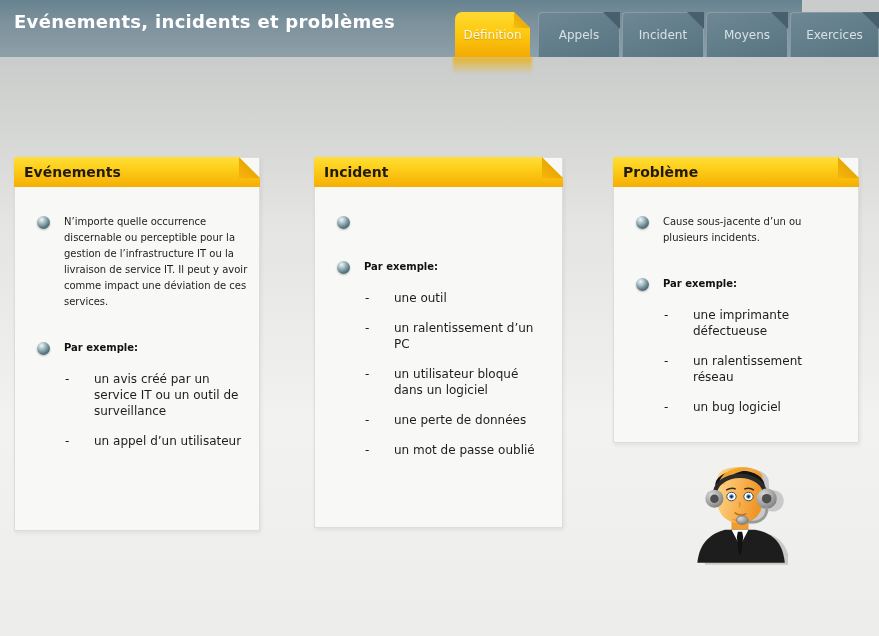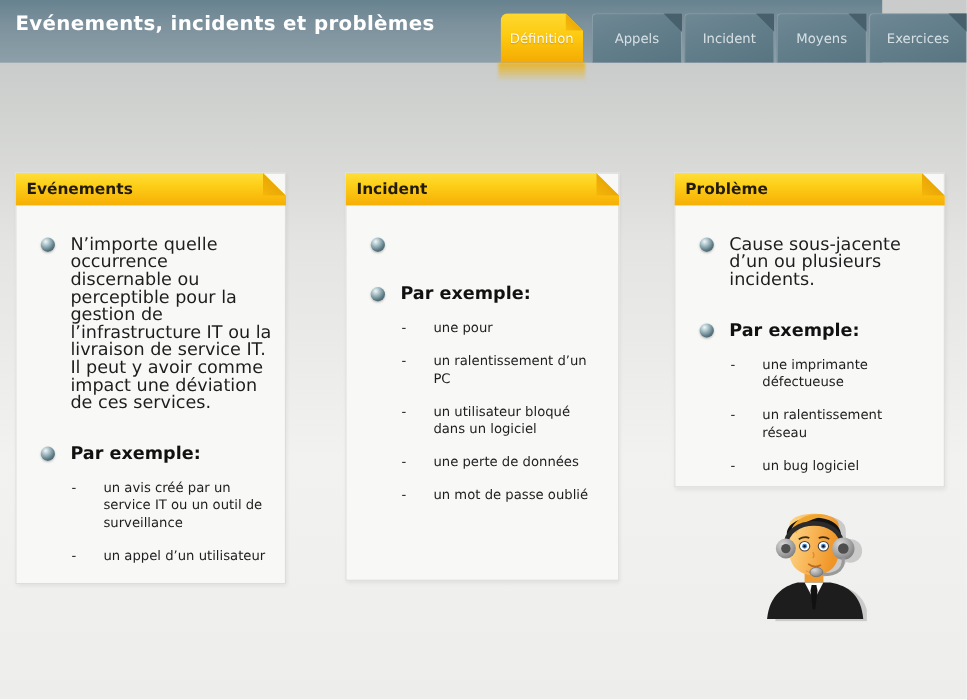--- a/index.html
+++ b/index.html
@@ -91,21 +91,21 @@
   .b-def  { margin-bottom:30px; }
   .b-lab  { margin-bottom:15px; }
   .sphere {
     flex:none; width:13px; height:13px; border-radius:50%;
     margin:2px 0 0 22px;
     background:radial-gradient(circle at 35% 28%,#f0f7f8 0%,#a9c1c7 28%,#5d7b85 62%,#2f454e 100%);
     box-shadow:0 1px 2px rgba(0,0,0,.25);
   }
   .b-text {
     margin-left:14px; width:184px;
-    font-size:16px; line-height:16px; color:#1d1d1d;
+    font-size:10px; line-height:16px; color:#1d1d1d;
   }
   .b-text.bold { font-weight:bold; color:#111; }
 
   .ex-item { display:flex; margin:0 0 14px 50px; }
   .dash { flex:none; width:29px; font-size:12px; line-height:16px; color:#1d1d1d; }
   .ex-text { width:152px; font-size:12px; line-height:16px; color:#1d1d1d; }
 
   
   .mascot { position:absolute; left:692px; top:458px; width:96px; height:107px; }
 </style>
@@ -173,21 +173,21 @@
     <div class="card-body">
       <div class="bullet b-def">
         <span class="sphere"></span>
       </div>
       <div class="bullet b-lab">
         <span class="sphere"></span>
         <span class="b-text bold">Par exemple:</span>
       </div>
       <div class="ex-item">
         <span class="dash">-</span>
-        <span class="ex-text">une pour</span>
+        <span class="ex-text">une outil</span>
       </div>
       <div class="ex-item">
         <span class="dash">-</span>
         <span class="ex-text">un ralentissement d’un PC</span>
       </div>
       <div class="ex-item">
         <span class="dash">-</span>
         <span class="ex-text">un utilisateur bloqué dans un logiciel</span>
       </div>
       <div class="ex-item">

